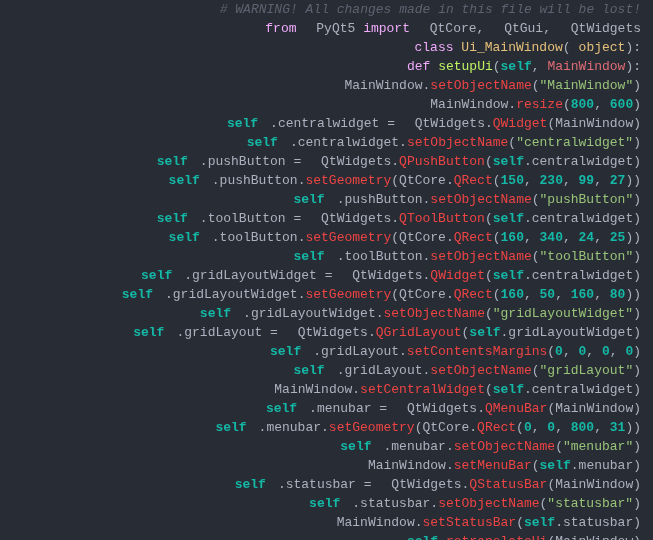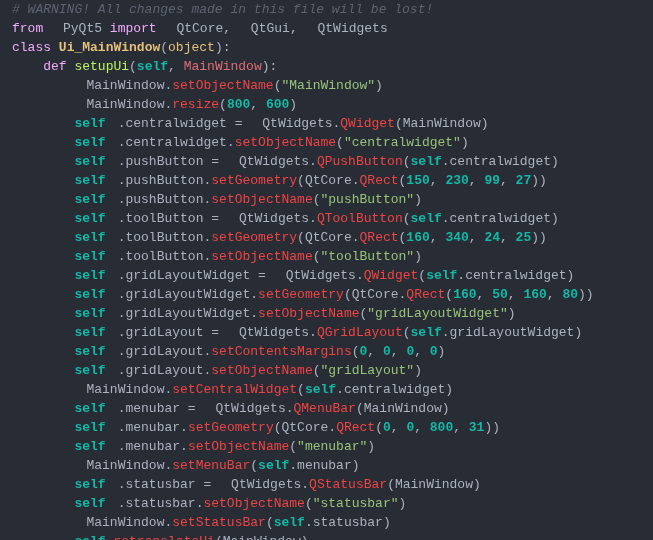--- a/index.html
+++ b/index.html
@@ -9,30 +9,30 @@
   font-family: "Consolas", "Monaco", "Courier New", monospace;
   font-size: 13px;
   line-height: 19px;
   color: #abb2bf;
   overflow: hidden;
 }
 .editor {
   padding: 0 12px;
   white-space: pre;
 }
-.line { display: block; }
+.line { display: block; text-align: right; }
 .comment { color: #5c6370; font-style: italic; }
 .keyword { color: #f0abfc; }
 .function { color: #bef264; }
-.builtin { color: #e5c07b; }
+.builtin { color: #e5c07b; margin-left: 8px; }
 .string { color: #98c379; }
 .number { color: #14b8a6; font-weight: bold; }
 .self { color: #14b8a6; font-weight: bold; }
 .param { color: #e06c75; }
 .punct { color: #abb2bf; }
 .name { color: #abb2bf; margin-left: 12px; }
-.classname { color: #e5c07b; font-weight: bold; }
+.classname { color: #e5c07b; }
 .method { color: #ef4444; }
 </style>
 </head>
 <body>
 
 <div class="editor" id="editor"><span class="line"><span class="comment"># WARNING! All changes made in this file will be lost!</span></span><span class="line"><span class="keyword">from</span><span class="name"> PyQt5 </span><span class="keyword">import</span><span class="name"> QtCore</span><span class="punct">,</span><span class="name"> QtGui</span><span class="punct">,</span><span class="name"> QtWidgets</span></span><span class="line"><span class="keyword">class</span><span class="punct"> </span><span class="classname">Ui_MainWindow</span><span class="punct">(</span><span class="builtin">object</span><span class="punct">):</span></span><span class="line">    <span class="keyword">def</span><span class="punct"> </span><span class="function">setupUi</span><span class="punct">(</span><span class="self">self</span><span class="punct">, </span><span class="param">MainWindow</span><span class="punct">):</span></span><span class="line">        <span class="name">MainWindow</span><span class="punct">.</span><span class="method">setObjectName</span><span class="punct">(</span><span class="string">"MainWindow"</span><span class="punct">)</span></span><span class="line">        <span class="name">MainWindow</span><span class="punct">.</span><span class="method">resize</span><span class="punct">(</span><span class="number">800</span><span class="punct">, </span><span class="number">600</span><span class="punct">)</span></span><span class="line">        <span class="self">self</span><span class="name">.centralwidget </span><span class="punct">=</span><span class="name"> QtWidgets</span><span class="punct">.</span><span class="method">QWidget</span><span class="punct">(MainWindow)</span></span><span class="line">        <span class="self">self</span><span class="name">.centralwidget</span><span class="punct">.</span><span class="method">setObjectName</span><span class="punct">(</span><span class="string">"centralwidget"</span><span class="punct">)</span></span><span class="line">        <span class="self">self</span><span class="name">.pushButton </span><span class="punct">=</span><span class="name"> QtWidgets</span><span class="punct">.</span><span class="method">QPushButton</span><span class="punct">(</span><span class="self">self</span><span class="punct">.centralwidget)</span></span><span class="line">        <span class="self">self</span><span class="name">.pushButton</span><span class="punct">.</span><span class="method">setGeometry</span><span class="punct">(QtCore</span><span class="punct">.</span><span class="method">QRect</span><span class="punct">(</span><span class="number">150</span><span class="punct">, </span><span class="number">230</span><span class="punct">, </span><span class="number">99</span><span class="punct">, </span><span class="number">27</span><span class="punct">))</span></span><span class="line">        <span class="self">self</span><span class="name">.pushButton</span><span class="punct">.</span><span class="method">setObjectName</span><span class="punct">(</span><span class="string">"pushButton"</span><span class="punct">)</span></span><span class="line">        <span class="self">self</span><span class="name">.toolButton </span><span class="punct">=</span><span class="name"> QtWidgets</span><span class="punct">.</span><span class="method">QToolButton</span><span class="punct">(</span><span class="self">self</span><span class="punct">.centralwidget)</span></span><span class="line">        <span class="self">self</span><span class="name">.toolButton</span><span class="punct">.</span><span class="method">setGeometry</span><span class="punct">(QtCore</span><span class="punct">.</span><span class="method">QRect</span><span class="punct">(</span><span class="number">160</span><span class="punct">, </span><span class="number">340</span><span class="punct">, </span><span class="number">24</span><span class="punct">, </span><span class="number">25</span><span class="punct">))</span></span><span class="line">        <span class="self">self</span><span class="name">.toolButton</span><span class="punct">.</span><span class="method">setObjectName</span><span class="punct">(</span><span class="string">"toolButton"</span><span class="punct">)</span></span><span class="line">        <span class="self">self</span><span class="name">.gridLayoutWidget </span><span class="punct">=</span><span class="name"> QtWidgets</span><span class="punct">.</span><span class="method">QWidget</span><span class="punct">(</span><span class="self">self</span><span class="punct">.centralwidget)</span></span><span class="line">        <span class="self">self</span><span class="name">.gridLayoutWidget</span><span class="punct">.</span><span class="method">setGeometry</span><span class="punct">(QtCore</span><span class="punct">.</span><span class="method">QRect</span><span class="punct">(</span><span class="number">160</span><span class="punct">, </span><span class="number">50</span><span class="punct">, </span><span class="number">160</span><span class="punct">, </span><span class="number">80</span><span class="punct">))</span></span><span class="line">        <span class="self">self</span><span class="name">.gridLayoutWidget</span><span class="punct">.</span><span class="method">setObjectName</span><span class="punct">(</span><span class="string">"gridLayoutWidget"</span><span class="punct">)</span></span><span class="line">        <span class="self">self</span><span class="name">.gridLayout </span><span class="punct">=</span><span class="name"> QtWidgets</span><span class="punct">.</span><span class="method">QGridLayout</span><span class="punct">(</span><span class="self">self</span><span class="punct">.gridLayoutWidget)</span></span><span class="line">        <span class="self">self</span><span class="name">.gridLayout</span><span class="punct">.</span><span class="method">setContentsMargins</span><span class="punct">(</span><span class="number">0</span><span class="punct">, </span><span class="number">0</span><span class="punct">, </span><span class="number">0</span><span class="punct">, </span><span class="number">0</span><span class="punct">)</span></span><span class="line">        <span class="self">self</span><span class="name">.gridLayout</span><span class="punct">.</span><span class="method">setObjectName</span><span class="punct">(</span><span class="string">"gridLayout"</span><span class="punct">)</span></span><span class="line">        <span class="name">MainWindow</span><span class="punct">.</span><span class="method">setCentralWidget</span><span class="punct">(</span><span class="self">self</span><span class="punct">.centralwidget)</span></span><span class="line">        <span class="self">self</span><span class="name">.menubar </span><span class="punct">=</span><span class="name"> QtWidgets</span><span class="punct">.</span><span class="method">QMenuBar</span><span class="punct">(MainWindow)</span></span><span class="line">        <span class="self">self</span><span class="name">.menubar</span><span class="punct">.</span><span class="method">setGeometry</span><span class="punct">(QtCore</span><span class="punct">.</span><span class="method">QRect</span><span class="punct">(</span><span class="number">0</span><span class="punct">, </span><span class="number">0</span><span class="punct">, </span><span class="number">800</span><span class="punct">, </span><span class="number">31</span><span class="punct">))</span></span><span class="line">        <span class="self">self</span><span class="name">.menubar</span><span class="punct">.</span><span class="method">setObjectName</span><span class="punct">(</span><span class="string">"menubar"</span><span class="punct">)</span></span><span class="line">        <span class="name">MainWindow</span><span class="punct">.</span><span class="method">setMenuBar</span><span class="punct">(</span><span class="self">self</span><span class="punct">.menubar)</span></span><span class="line">        <span class="self">self</span><span class="name">.statusbar </span><span class="punct">=</span><span class="name"> QtWidgets</span><span class="punct">.</span><span class="method">QStatusBar</span><span class="punct">(MainWindow)</span></span><span class="line">        <span class="self">self</span><span class="name">.statusbar</span><span class="punct">.</span><span class="method">setObjectName</span><span class="punct">(</span><span class="string">"statusbar"</span><span class="punct">)</span></span><span class="line">        <span class="name">MainWindow</span><span class="punct">.</span><span class="method">setStatusBar</span><span class="punct">(</span><span class="self">self</span><span class="punct">.statusbar)</span></span><span class="line">        <span class="self">self</span><span class="punct">.</span><span class="method">retranslateUi</span><span class="punct">(MainWindow)</span></span></div>
 
 </body></html>

